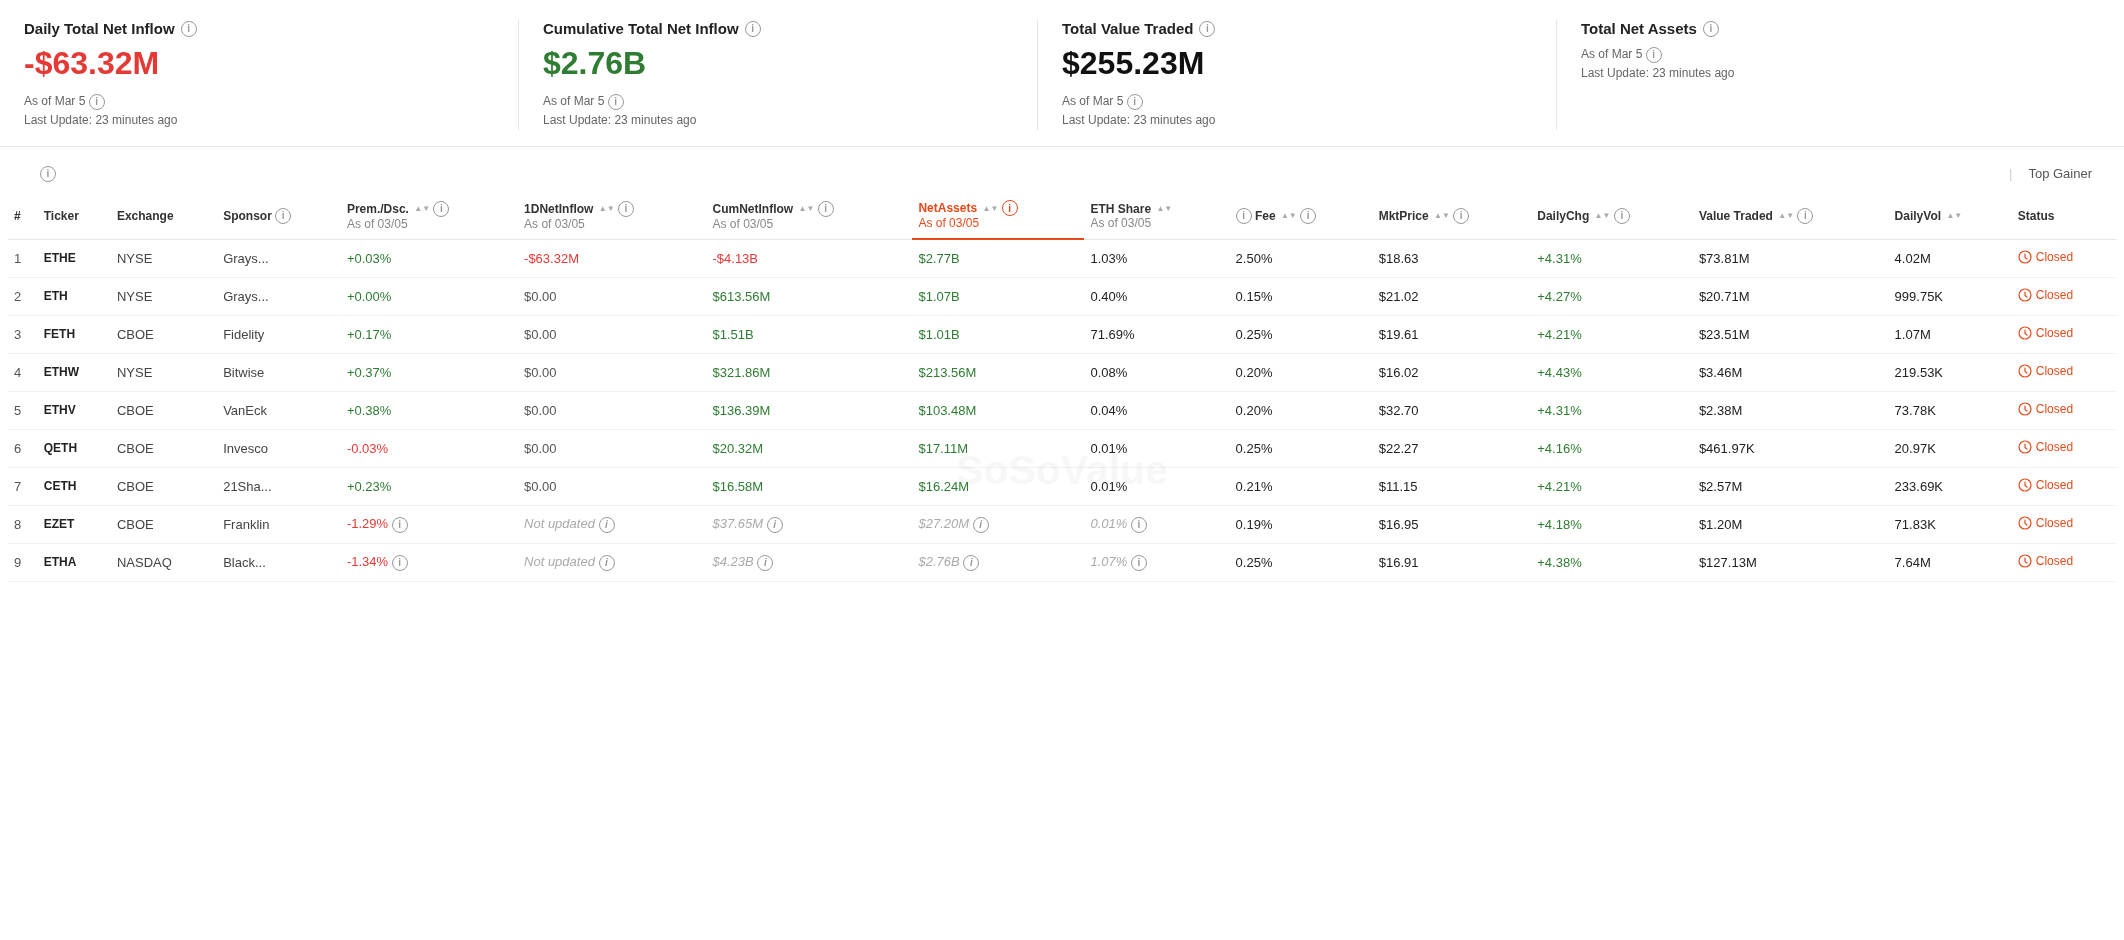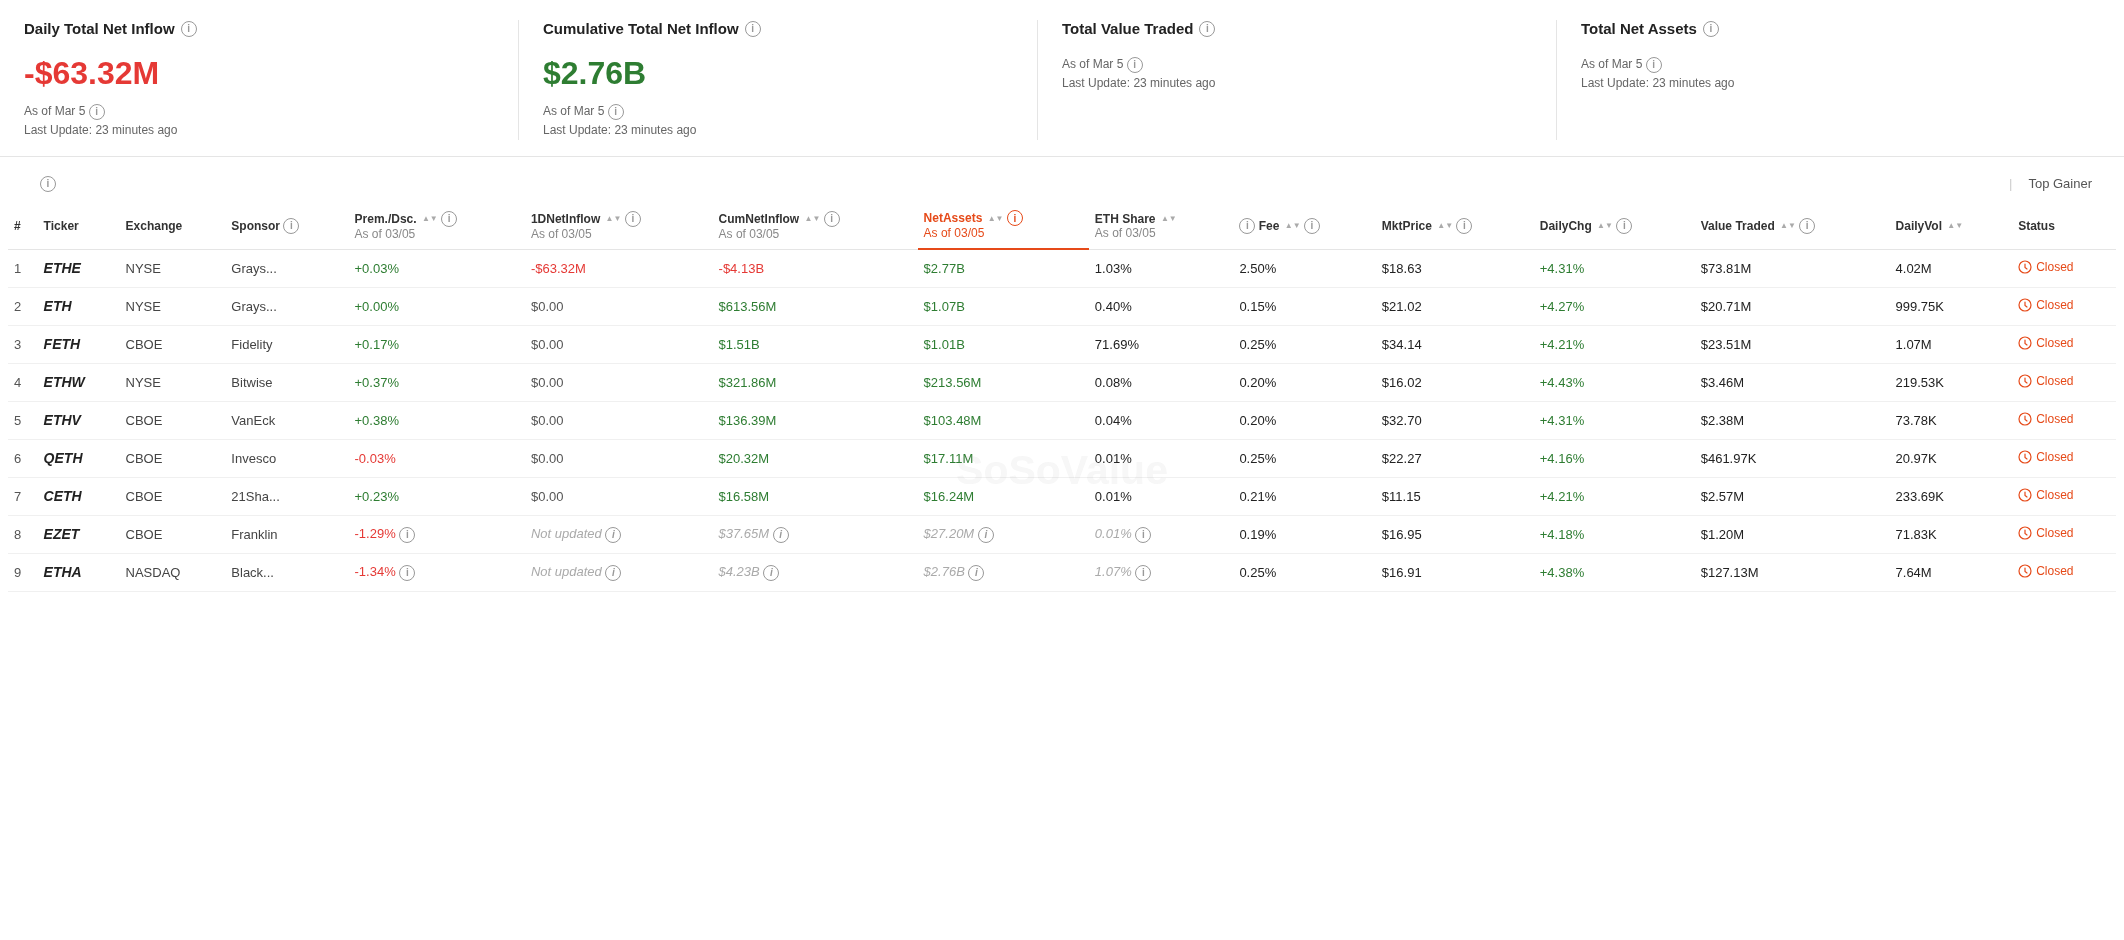--- a/index.html
+++ b/index.html
@@ -25,21 +25,21 @@
       border-right: none;
       margin-right: 0;
     }
     .metric-title {
       font-size: 15px;
       font-weight: 600;
       color: #222;
       display: flex;
       align-items: center;
       gap: 6px;
-      margin-bottom: 18px;
+      margin-bottom: 8px;
     }
     .info-icon {
       display: inline-flex;
       align-items: center;
       justify-content: center;
       width: 16px;
       height: 16px;
       border-radius: 50%;
       border: 1.5px solid #999;
       color: #999;
@@ -145,21 +145,21 @@
       color: #aaa;
     }
     tbody tr {
       border-bottom: 1px solid #f0f0f0;
     }
     tbody td {
       padding: 10px 6px;
       white-space: nowrap;
     }
     .td-num { color: #555; }
-    .td-ticker { font-weight: 700; font-size: 14px; font-style: italic; }
+    .td-ticker { font-weight: 700; font-size: 12px; }
     .td-exchange { color: #444; }
     .td-sponsor { color: #444; }
     .td-positive { color: #2e7d32; }
     .td-negative { color: #e53935; }
     .td-neutral { color: #555; margin-left: 46px; }
     .td-green-bold { color: #2e7d32; font-weight: 500; }
     .td-gray { color: #aaa; font-style: italic; }
     .status-closed {
       display: inline-flex;
       align-items: flex-end;
@@ -217,20 +217,23 @@
       <span>As of Mar 5</span>
       <span class="info-icon" style="display:inline-flex;">i</span>
       <br>
       <span>Last Update: 23 minutes ago</span>
     </div>
   </div>
     <div class="metric-card">
     <div class="metric-title">
       <span>Total Value Traded</span>
       <span class="info-icon">i</span>
+    </div>
+    <div class="metric-value neutral">
+      $255.23M 
     </div>
     <div class="metric-meta">
       <span>As of Mar 5</span>
       <span class="info-icon" style="display:inline-flex;">i</span>
       <br>
       <span>Last Update: 23 minutes ago</span>
     </div>
   </div>
     <div class="metric-card">
     <div class="metric-title">
@@ -399,21 +402,21 @@
     <td class="td-green-bold">
       $1.51B 
     </td>
     <td class="td-green-bold">
       $1.01B 
     </td>
     <td>
       <span>71.69%</span> 
     </td>
     <td>0.25%</td>
-    <td>$34.14</td>
+    <td>$19.61</td>
     <td class="td-positive">+4.21%</td>
     <td>$23.51M</td>
     <td>1.07M</td>
     <td>
       <span class="status-closed">
         <svg class="clock-icon" viewBox="0 0 14 14" fill="none" xmlns="http://www.w3.org/2000/svg">
           <circle cx="7" cy="7" r="6" stroke="#e64a19" stroke-width="1.2"></circle>
           <path d="M7 4v3.5l2 1.5" stroke="#e64a19" stroke-width="1.2" stroke-linecap="round"></path>
         </svg>
         <span>Closed</span>

